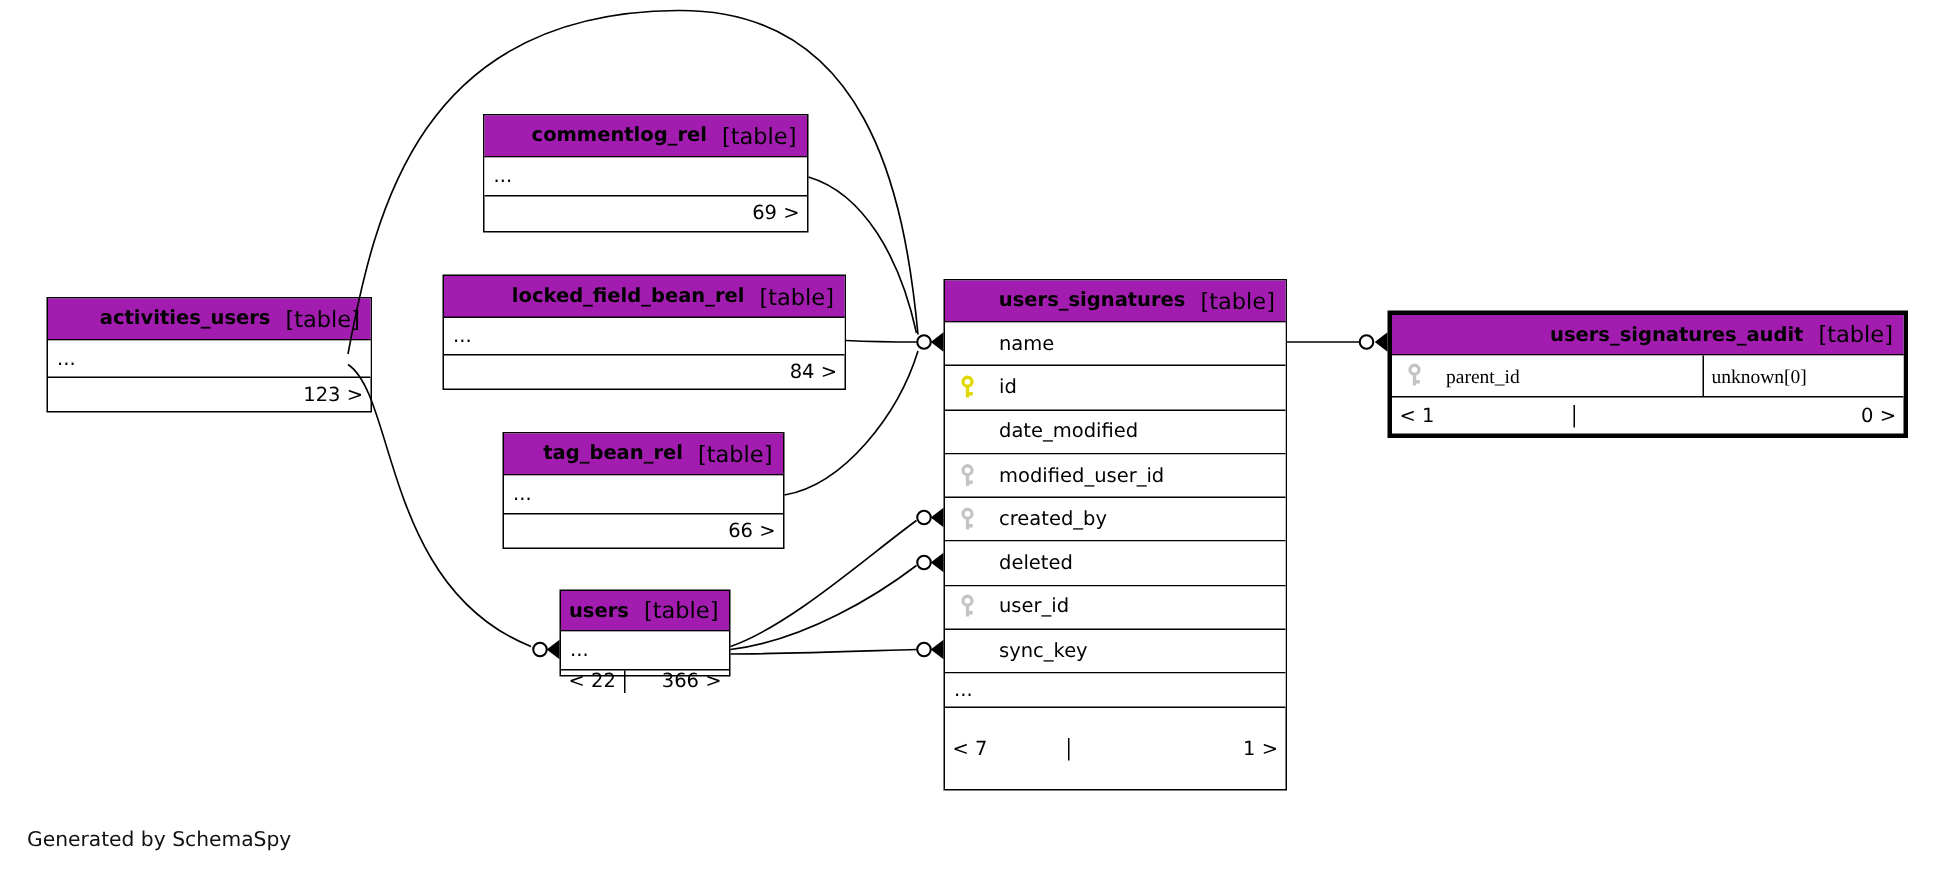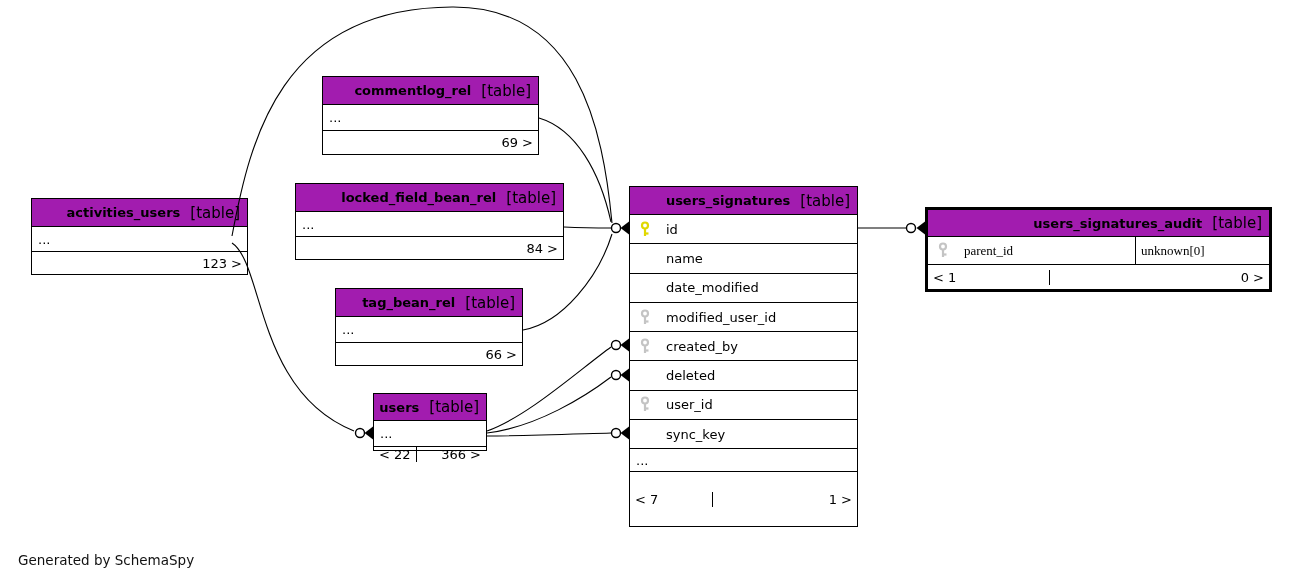--- a/index.html
+++ b/index.html
@@ -105,32 +105,32 @@
       <span class="fc grow">366 &gt;</span>
     </div>
   </div>
 
   <div class="tbl" style="left:629px;top:186px;width:229px;height:341px;">
     <div class="thead" style="height:28px;">
       <span class="tname">users_signatures</span>
       <span class="ttag">[table]</span>
     </div>
     <div class="trow usrow">
+      <span class="keyslot"></span>
+      <span class="colname">name</span>
+    </div>
+    <div class="trow usrow">
       <span class="keyslot">
           <svg class="key-pk" width="12" height="17" viewBox="0 0 12 17">
             <circle cx="6" cy="4.5" r="3" fill="none" stroke="currentColor" stroke-width="2.2"></circle>
             <line x1="6" y1="7.5" x2="6" y2="15" stroke="currentColor" stroke-width="2.2"></line>
             <line x1="6" y1="12.5" x2="9.5" y2="12.5" stroke="currentColor" stroke-width="2.2"></line>
           </svg>
         </span>
       <span class="colname">id</span>
-    </div>
-    <div class="trow usrow">
-      <span class="keyslot"></span>
-      <span class="colname">name</span>
     </div>
     <div class="trow usrow">
       <span class="keyslot"></span>
       <span class="colname">date_modified</span>
     </div>
     <div class="trow usrow">
       <span class="keyslot">
           <svg class="key-fk" width="12" height="17" viewBox="0 0 12 17">
             <circle cx="6" cy="4.5" r="3" fill="none" stroke="currentColor" stroke-width="2.2"></circle>
             <line x1="6" y1="7.5" x2="6" y2="15" stroke="currentColor" stroke-width="2.2"></line>

